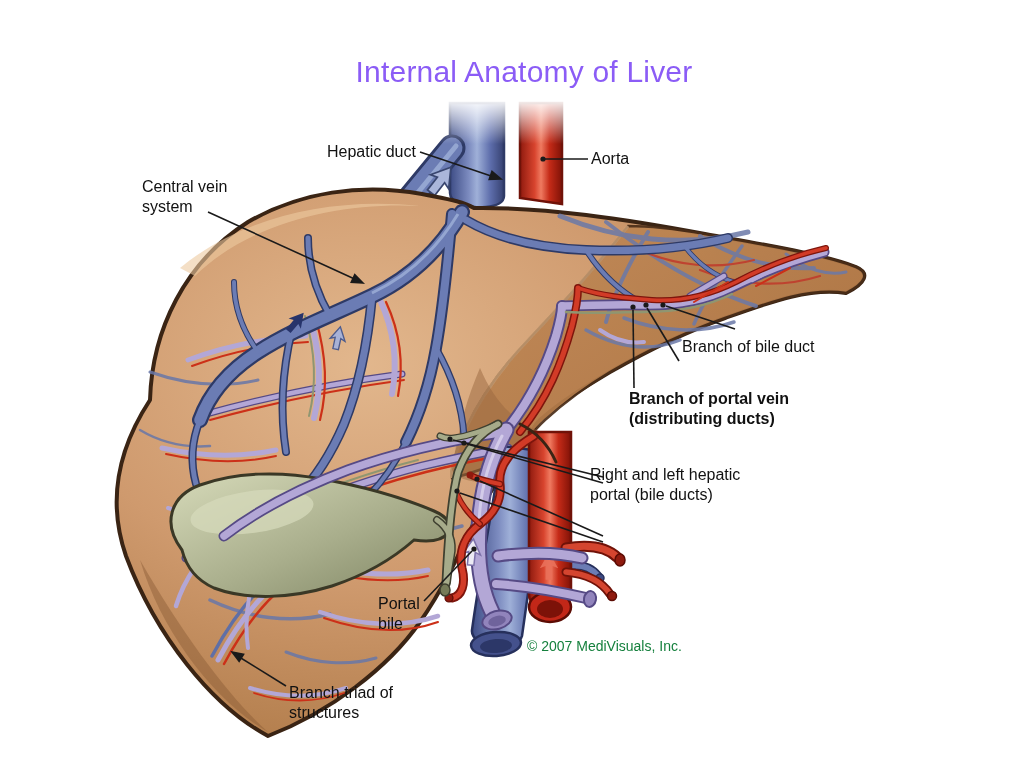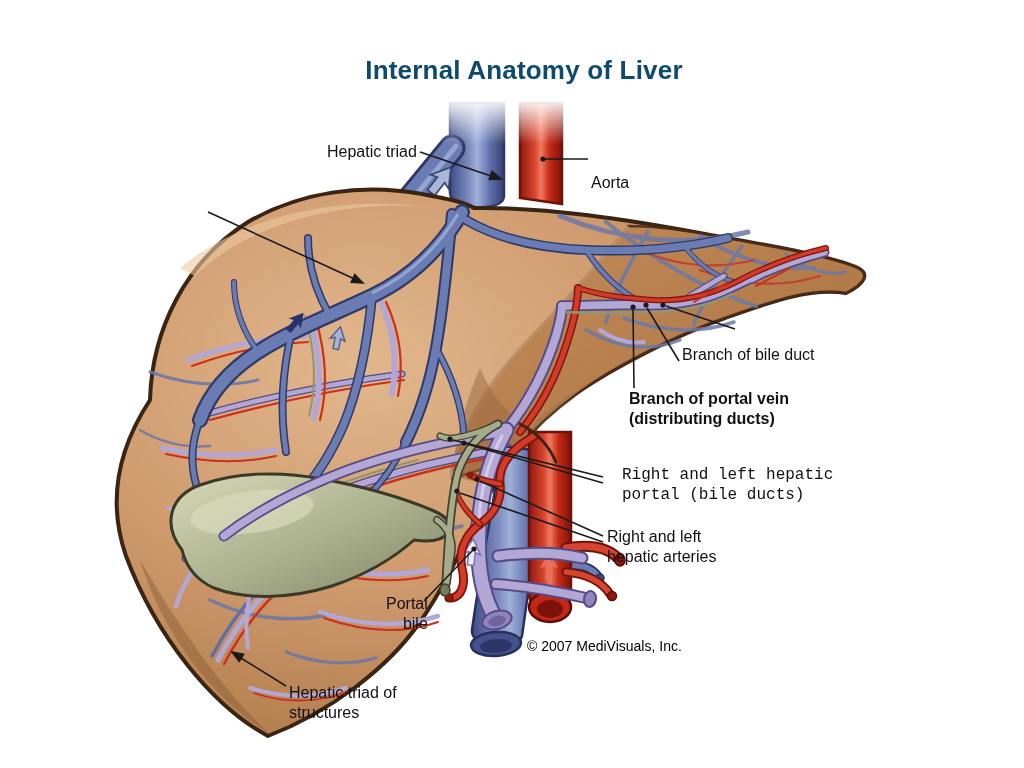--- a/index.html
+++ b/index.html
@@ -2,22 +2,22 @@
 <html><head>
 <meta charset="utf-8">
 <style>
   html,body{margin:0;padding:0;background:#fff;}
   #stage{position:relative;width:1024px;height:768px;background:#ffffff;overflow:hidden;
          font-family:"Liberation Sans",sans-serif;}
   #art{position:absolute;left:0;top:0;}
   .label{position:absolute;font-size:16px;line-height:20px;color:#111;white-space:nowrap;}
   .label .ln{display:block;}
   #title{position:absolute;top:55px;left:524px;transform:translateX(-50%);
-         font-size:26px;font-weight:700;color:#0c4a6e;letter-spacing:.2px;white-space:nowrap;}
-  #copyright{position:absolute;left:527px;top:638px;font-size:14px;color:#000000;white-space:nowrap;}
+         font-size:30px;font-weight:400;color:#8b5cf6;letter-spacing:.2px;white-space:nowrap;}
+  #copyright{position:absolute;left:527px;top:638px;font-size:14px;color:#15803d;white-space:nowrap;}
 </style>
 </head>
 <body>
 
 <div id="stage">
 
 <svg id="art" width="1024" height="768" viewBox="0 0 1024 768">
   <defs>
     <radialGradient id="gLiver" cx="33%" cy="32%" r="88%">
       <stop offset="0" stop-color="#e2b78d"></stop>
@@ -343,53 +343,53 @@
     <path d="M 424 601 L 472 551" fill="none"></path>
     <circle cx="474" cy="549" r="2.6" stroke="none"></circle>
     <path d="M 286 686 L 236 655" fill="none"></path>
     <polygon points="0,0 -11,4.2 -11,-4.2" transform="translate(232,652) rotate(211.8)"></polygon>
   </g>
 </svg>
 
 <div id="title">Internal Anatomy of Liver</div>
 
 <div class="label" style="left:327px;top:142px;">
-  <span class="ln">Hepatic triad</span>
-</div>
-
-<div class="label" style="left:591px;top:149px;margin-top:24px;">
+  <span class="ln">Hepatic duct</span>
+</div>
+
+<div class="label" style="left:591px;top:149px;">
   <span class="ln">Aorta</span>
 </div>
 
-
-
-<div class="label" style="left:682px;top:345px;">
+<div class="label" style="left:142px;top:177px;">
+  <span class="ln">Central vein</span>
+  <span class="ln">system</span>
+</div>
+
+
+<div class="label" style="left:682px;top:337px;">
   <span class="ln">Branch of bile duct</span>
 </div>
 
 <div class="label" style="left:629px;top:389px;font-weight:bold;">
   <span class="ln">Branch of portal vein</span>
   <span class="ln">(distributing ducts)</span>
 </div>
 
-<div class="label" style="left:622px;top:465px;font-family:Liberation Mono, monospace;">
+<div class="label" style="left:590px;top:465px;">
   <span class="ln">Right and left hepatic</span>
   <span class="ln">portal (bile ducts)</span>
 </div>
 
-<div class="label" style="left:607px;top:527px;">
-  <span class="ln">Right and left</span>
-  <span class="ln">hepatic arteries</span>
-</div>
-
-<div class="label" style="left:386px;top:594px;text-align:right;">
+
+<div class="label" style="left:378px;top:594px;">
   <span class="ln">Portal</span>
   <span class="ln">bile</span>
 </div>
 
 <div class="label" style="left:289px;top:683px;">
-  <span class="ln">Hepatic triad of</span>
+  <span class="ln">Branch triad of</span>
   <span class="ln">structures</span>
 </div>
 
 <div id="copyright">© 2007 MediVisuals, Inc.</div>
 
 </div>
 
 </body></html>

